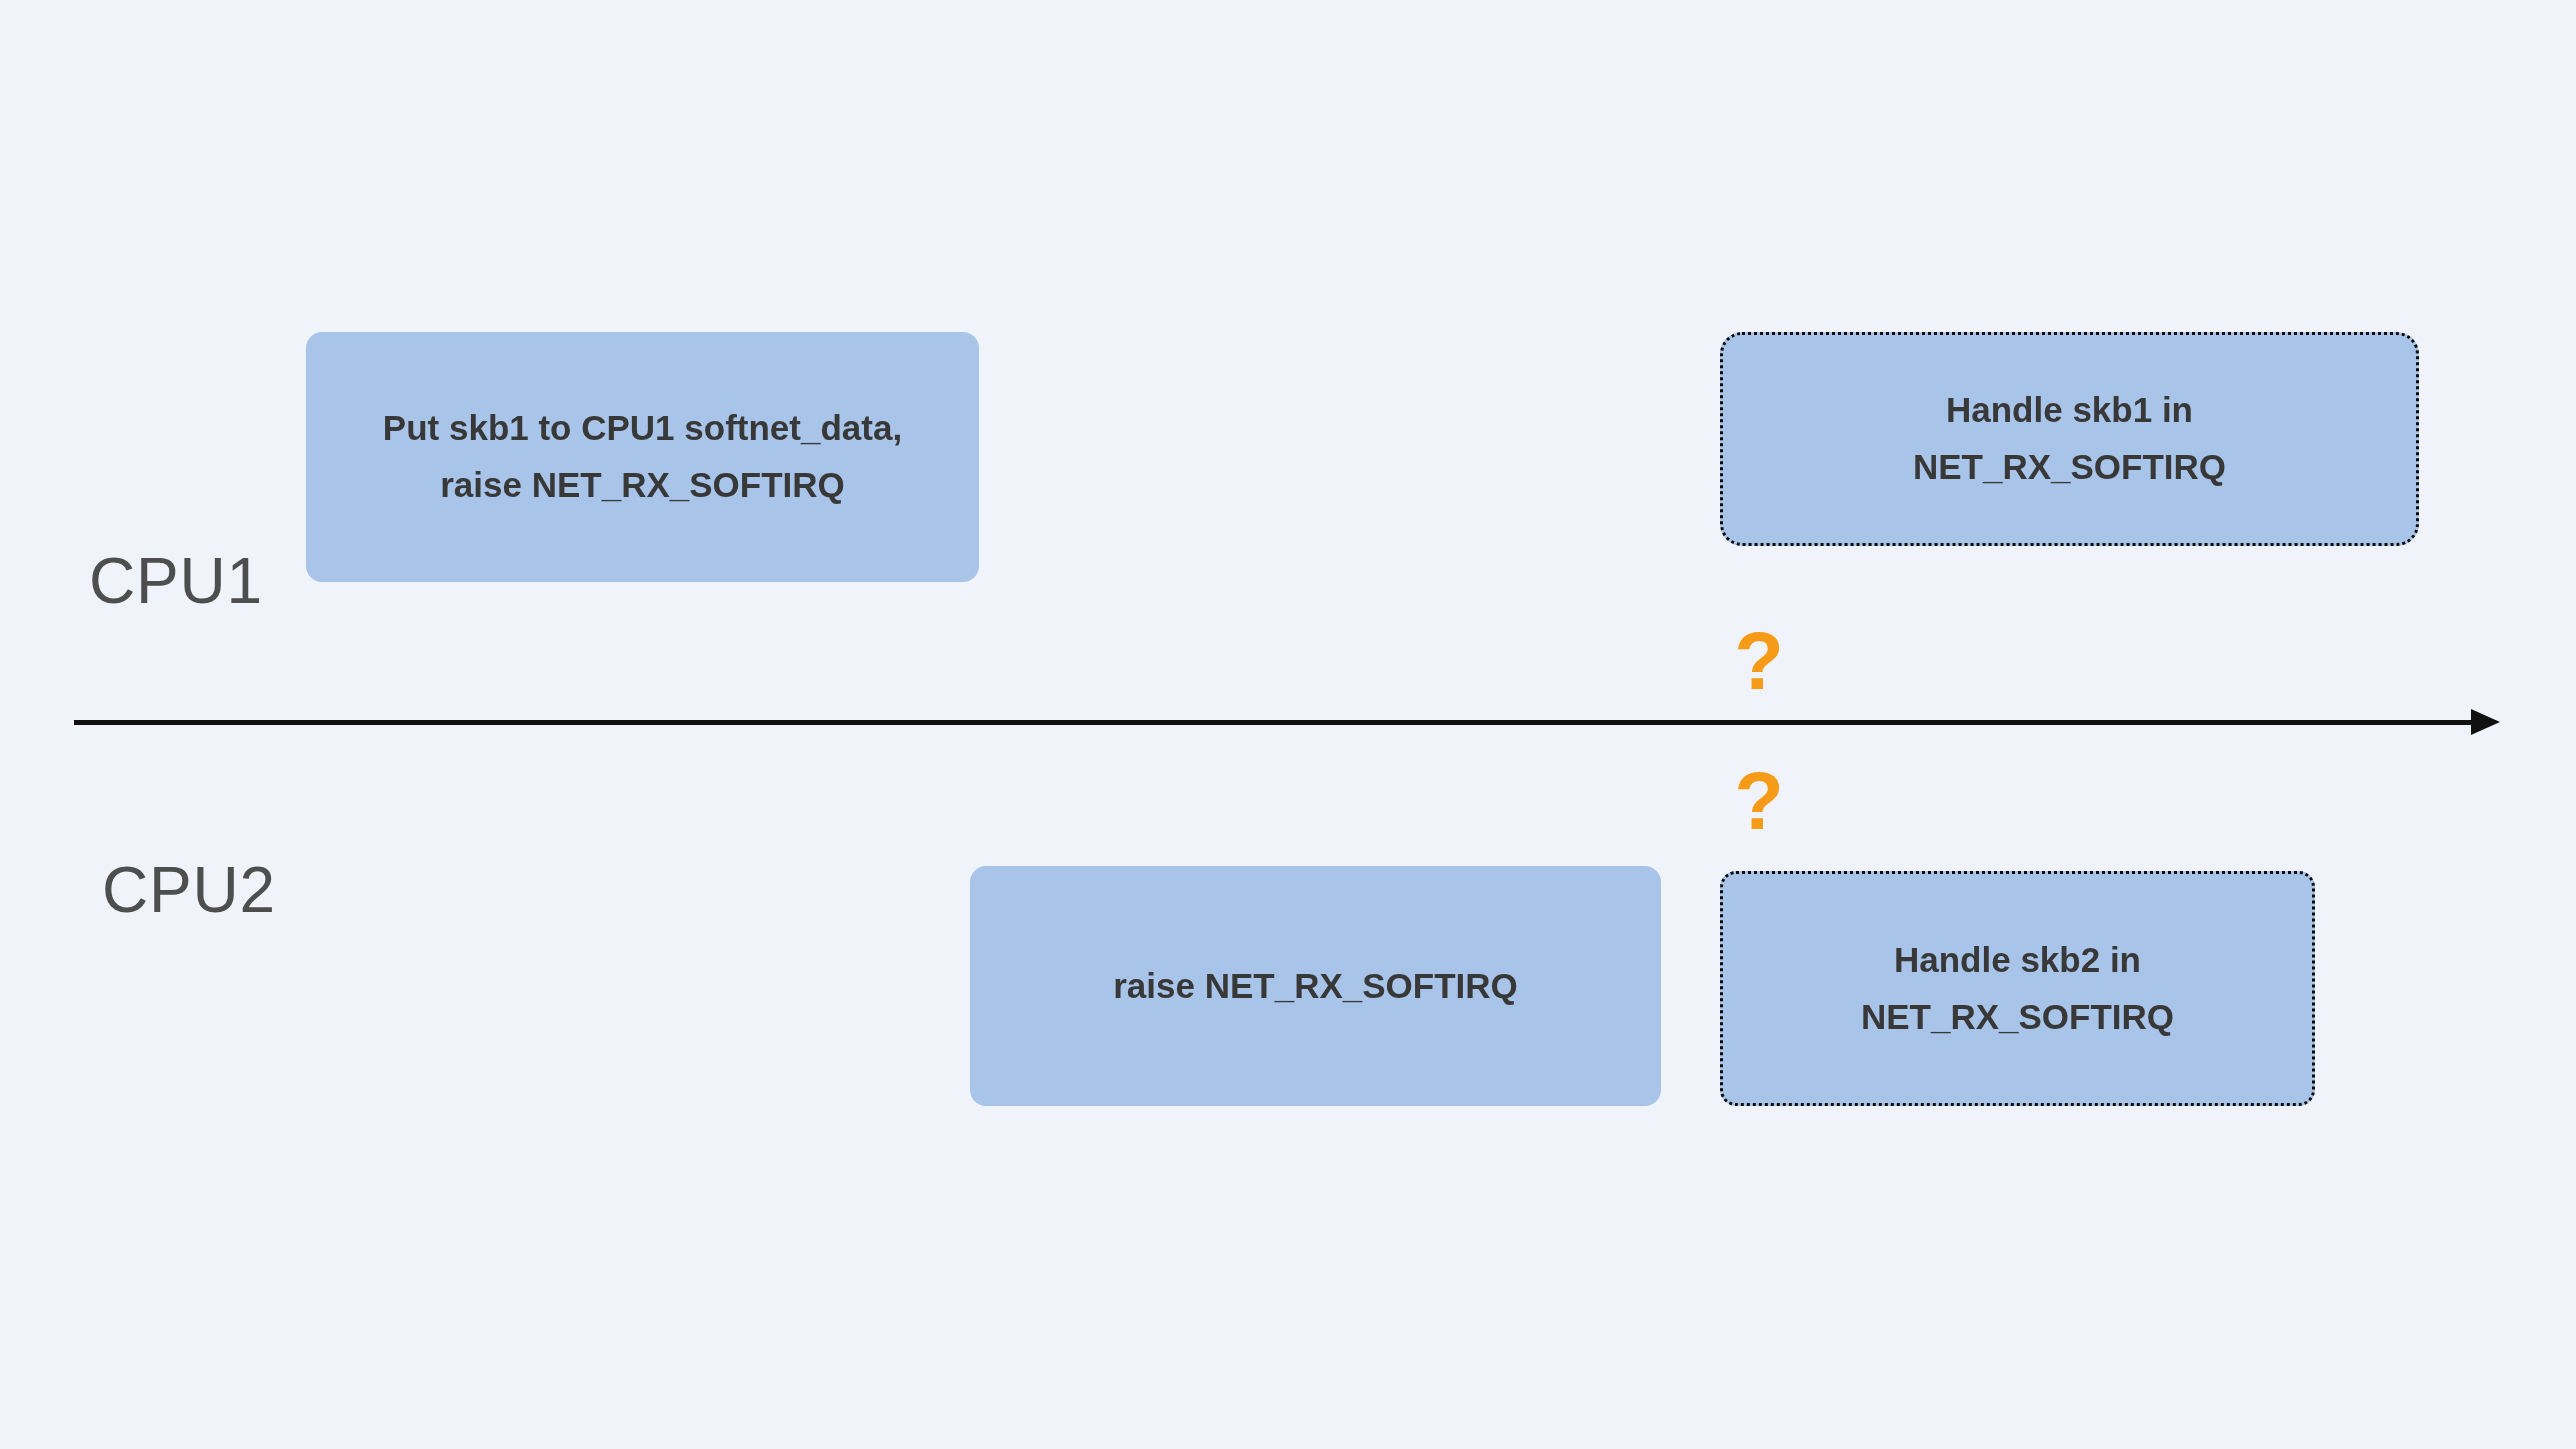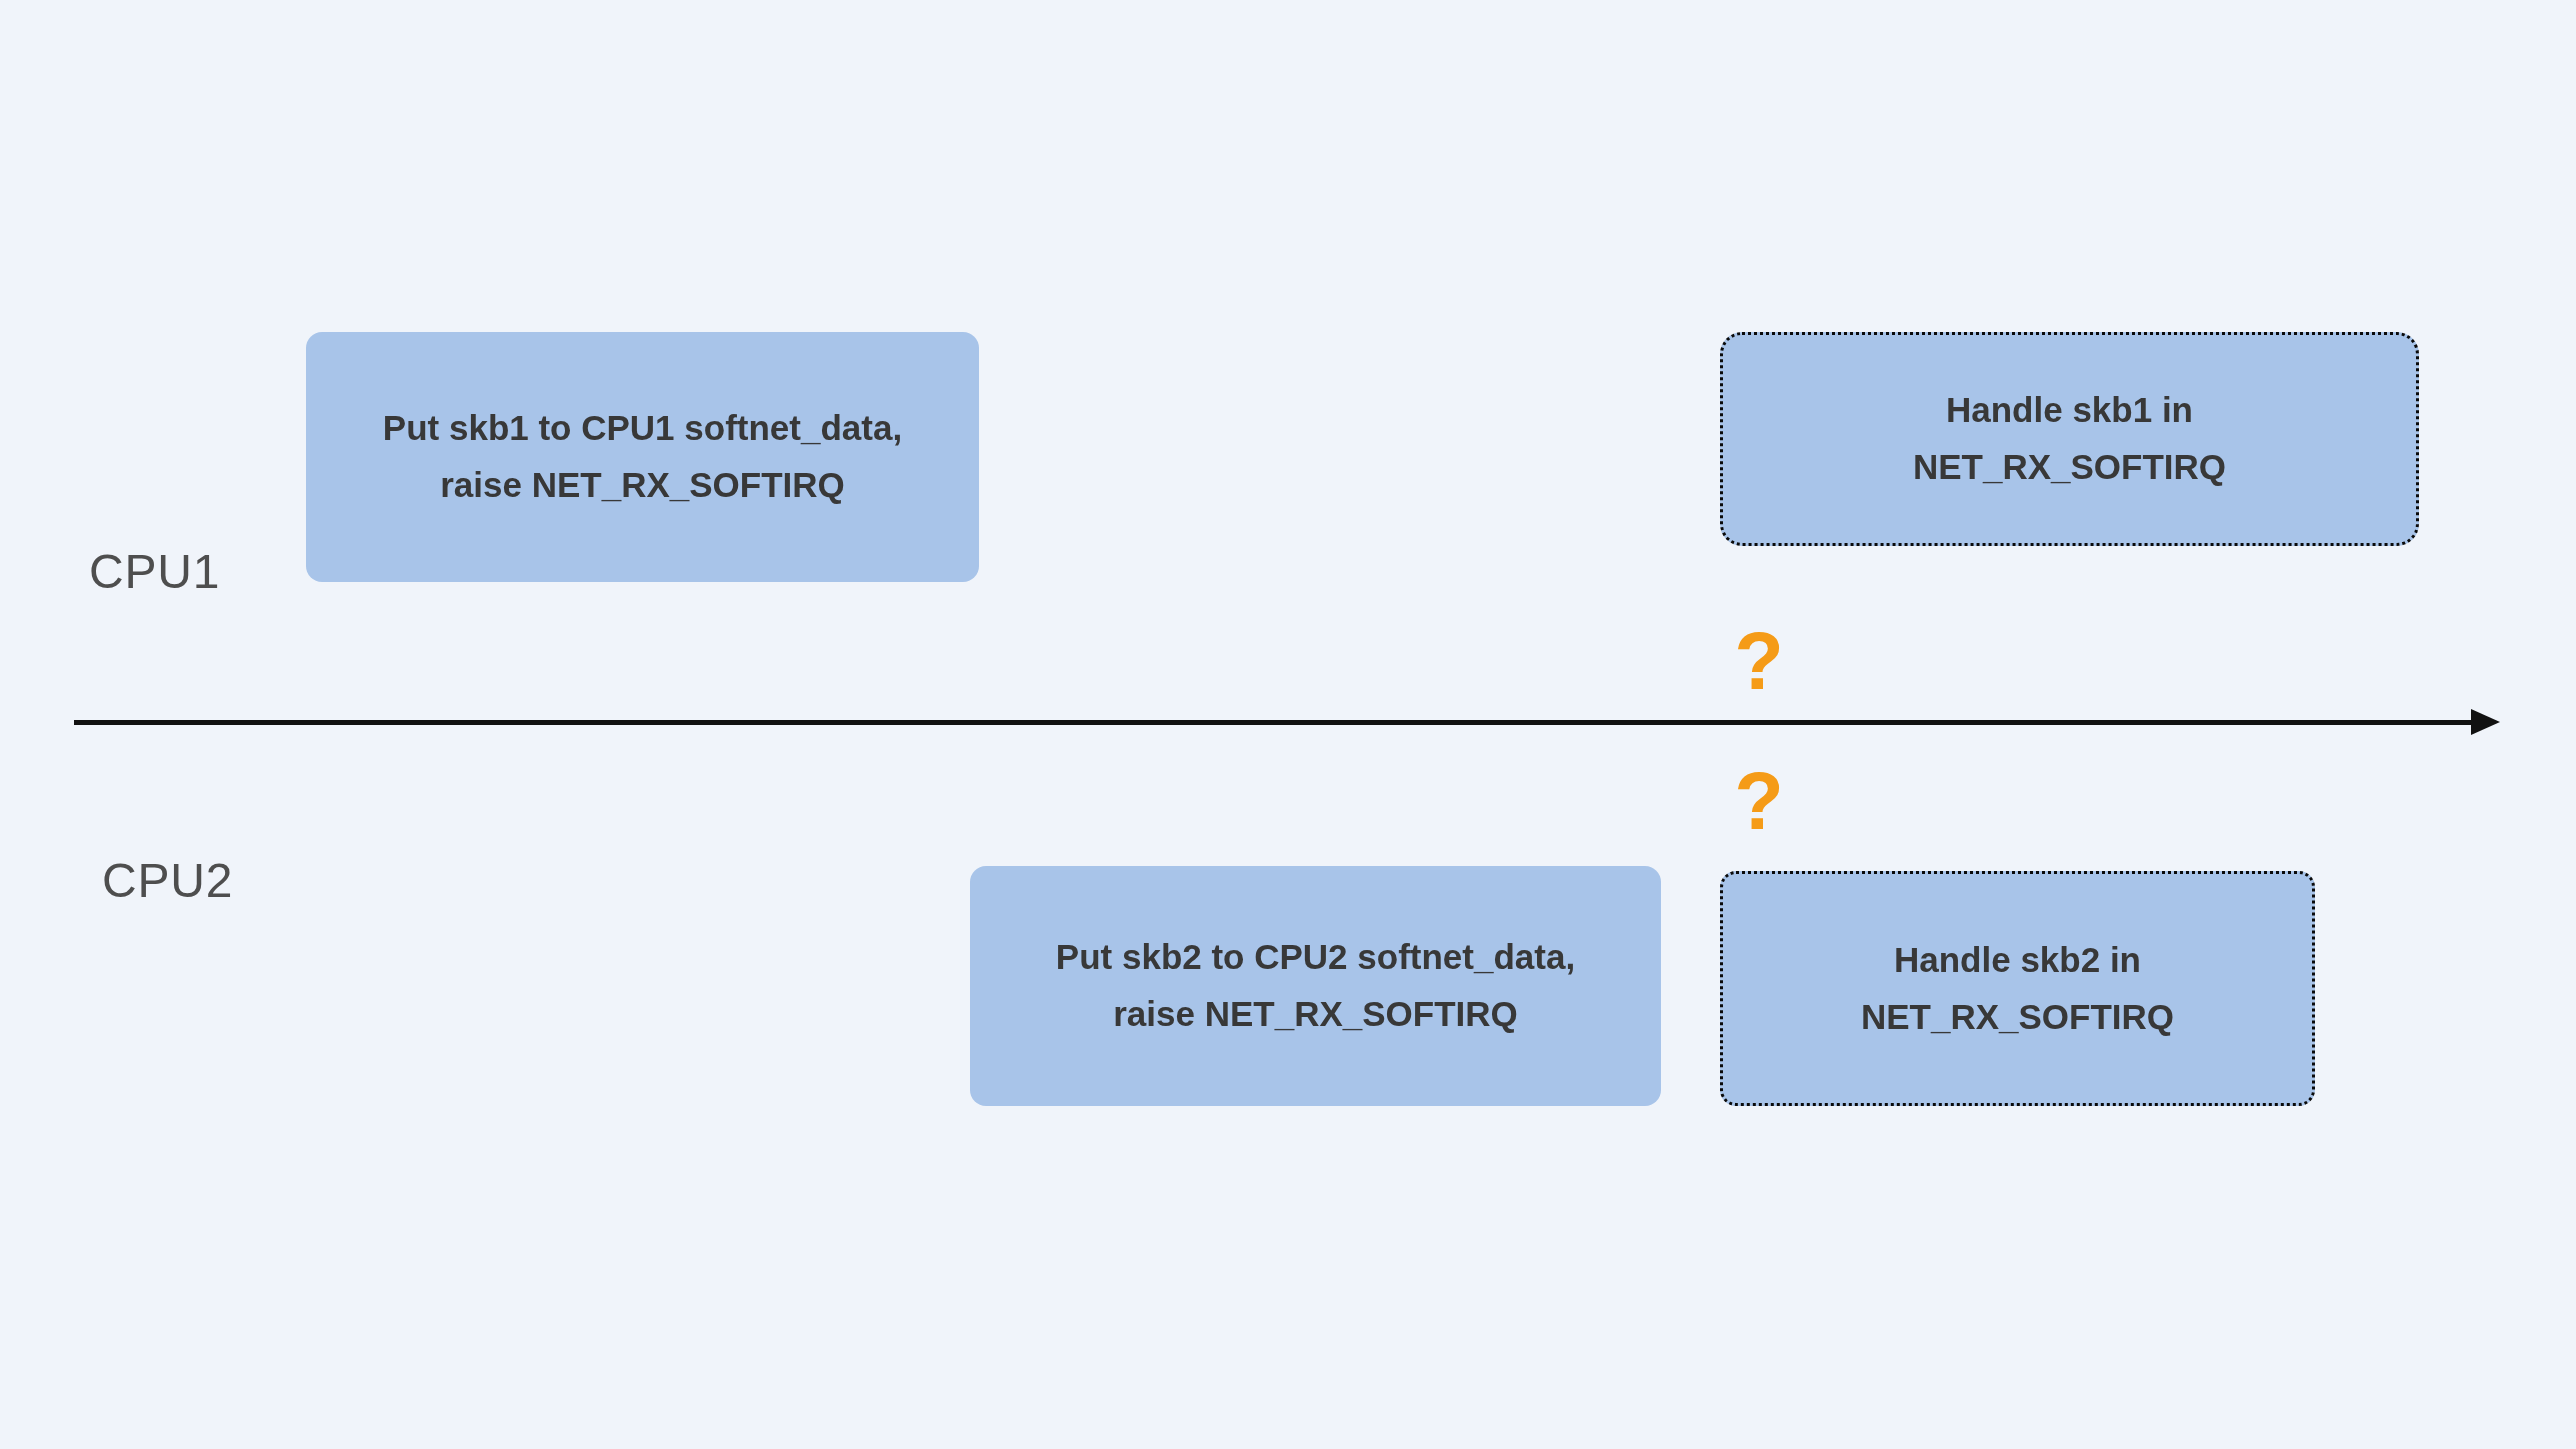--- a/index.html
+++ b/index.html
@@ -10,21 +10,21 @@
     position: relative;
     overflow: hidden;
   }
   .canvas {
     position: absolute;
     left: 0; top: 0;
     width: 2576px; height: 1449px;
   }
   .cpu-label {
     position: absolute;
-    font-size: 48px;
+    font-size: 64px;
     font-weight: 500;
     color: #4e4e4e;
     letter-spacing: 0.8px;
   }
   .cpu1-label { left: 89px; top: 544px; }
   .cpu2-label { left: 102px; top: 853px; }
 
   .task-box {
     position: absolute;
     background: #a8c4e9;
@@ -90,21 +90,20 @@
     <span>Put skb1 to CPU1 softnet_data,</span>
     <span>raise NET_RX_SOFTIRQ</span>
   </div>
 
   <div class="task-box dotted box-cpu1-handle">
     <span>Handle skb1 in</span>
     <span>NET_RX_SOFTIRQ</span>
   </div>
 
   <div class="task-box box-cpu2-enqueue">
-    <span>Put skb2 to CPU2 softnet_data,</span>
     <span>raise NET_RX_SOFTIRQ</span>
   </div>
 
   <div class="task-box dotted box-cpu2-handle">
     <span>Handle skb2 in</span>
     <span>NET_RX_SOFTIRQ</span>
   </div>
 
   <div class="timeline-line"></div>
   <div class="timeline-arrowhead"></div>

